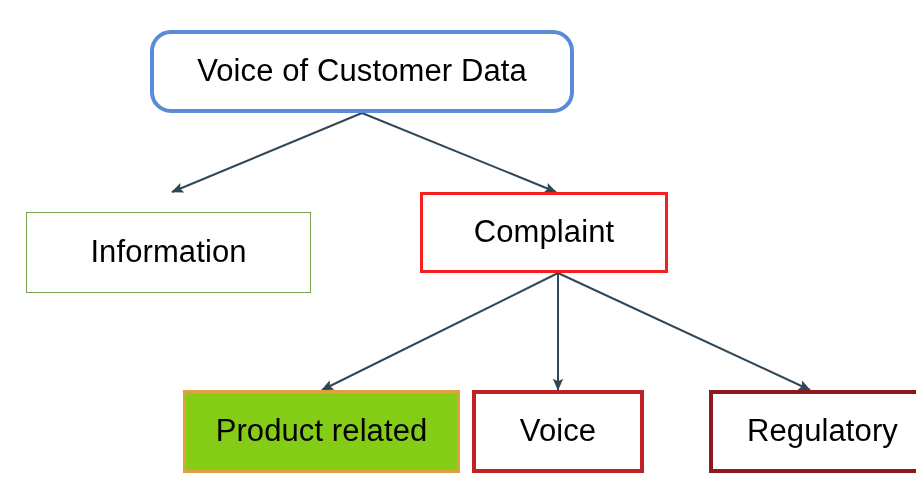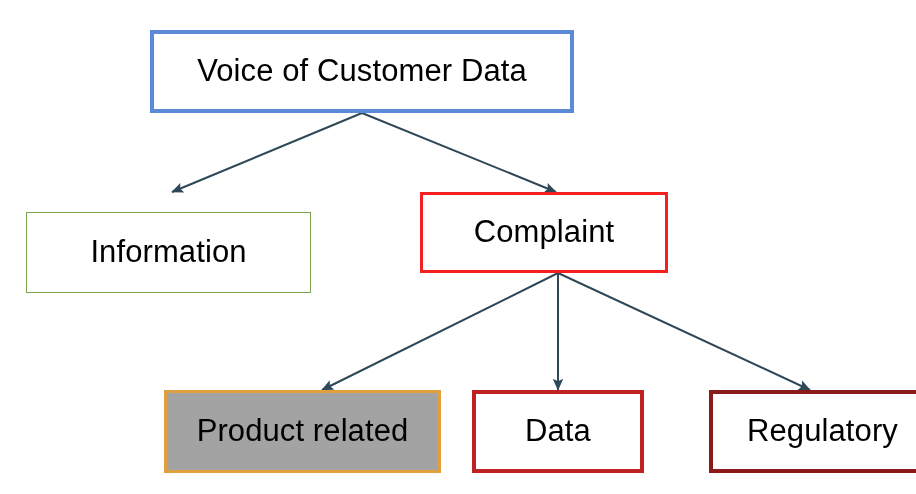--- a/index.html
+++ b/index.html
@@ -65,37 +65,37 @@
     </defs>
     <g id="edge-group">
         <line x1="362" y1="113" x2="172" y2="192" stroke="#2f4858" stroke-width="2" marker-end="url(#arrowhead)"></line>
         <line x1="362" y1="113" x2="556" y2="192" stroke="#2f4858" stroke-width="2" marker-end="url(#arrowhead)"></line>
         <line x1="558" y1="273" x2="322" y2="390" stroke="#2f4858" stroke-width="2" marker-end="url(#arrowhead)"></line>
         <line x1="558" y1="273" x2="558" y2="390" stroke="#2f4858" stroke-width="2" marker-end="url(#arrowhead)"></line>
         <line x1="558" y1="273" x2="810" y2="390" stroke="#2f4858" stroke-width="2" marker-end="url(#arrowhead)"></line>
       </g>
   </svg>
 
-  <div class="node" id="node-root" style="left: 150px; top: 30px; width: 424px; height: 83px; border-color: rgb(91, 138, 217); background: rgb(255, 255, 255);">
+  <div class="node" id="node-root" style="left: 150px; top: 30px; width: 424px; height: 83px; border-color: rgb(91, 138, 217); background: rgb(255, 255, 255); border-radius: 21px;">
     <span class="node-label">Voice of Customer Data</span>
   </div>
 
   <div class="node" id="node-info" style="left: 26px; top: 192px; width: 285px; height: 81px; border-color: rgb(123, 162, 79); background: rgb(255, 255, 255);">
     <span class="node-label">Information</span>
   </div>
 
   <div class="node" id="node-complaint" style="left: 420px; top: 192px; width: 248px; height: 81px; border-color: rgb(244, 32, 32); background: rgb(255, 255, 255);">
     <span class="node-label">Complaint</span>
   </div>
 
-  <div class="node" id="node-product" style="left: 164px; top: 390px; width: 277px; height: 83px; border-color: rgb(224, 160, 63); background: #a3a3a3;">
+  <div class="node" id="node-product" style="left: 183px; top: 390px; width: 277px; height: 83px; border-color: rgb(224, 160, 63); background: #84cc16;">
     <span class="node-label">Product related</span>
   </div>
 
   <div class="node" id="node-legal" style="left: 472px; top: 390px; width: 172px; height: 83px; border-color: rgb(191, 34, 34); background: rgb(255, 255, 255);">
-    <span class="node-label">Data</span>
+    <span class="node-label">Voice</span>
   </div>
 
   <div class="node" id="node-regulatory" style="left: 665px; top: 390px; width: 227px; height: 83px; border-color: rgb(139, 26, 26); background: rgb(255, 255, 255);">
     <span class="node-label">Regulatory</span>
   </div>
 
 </div>
 
 </body></html>

